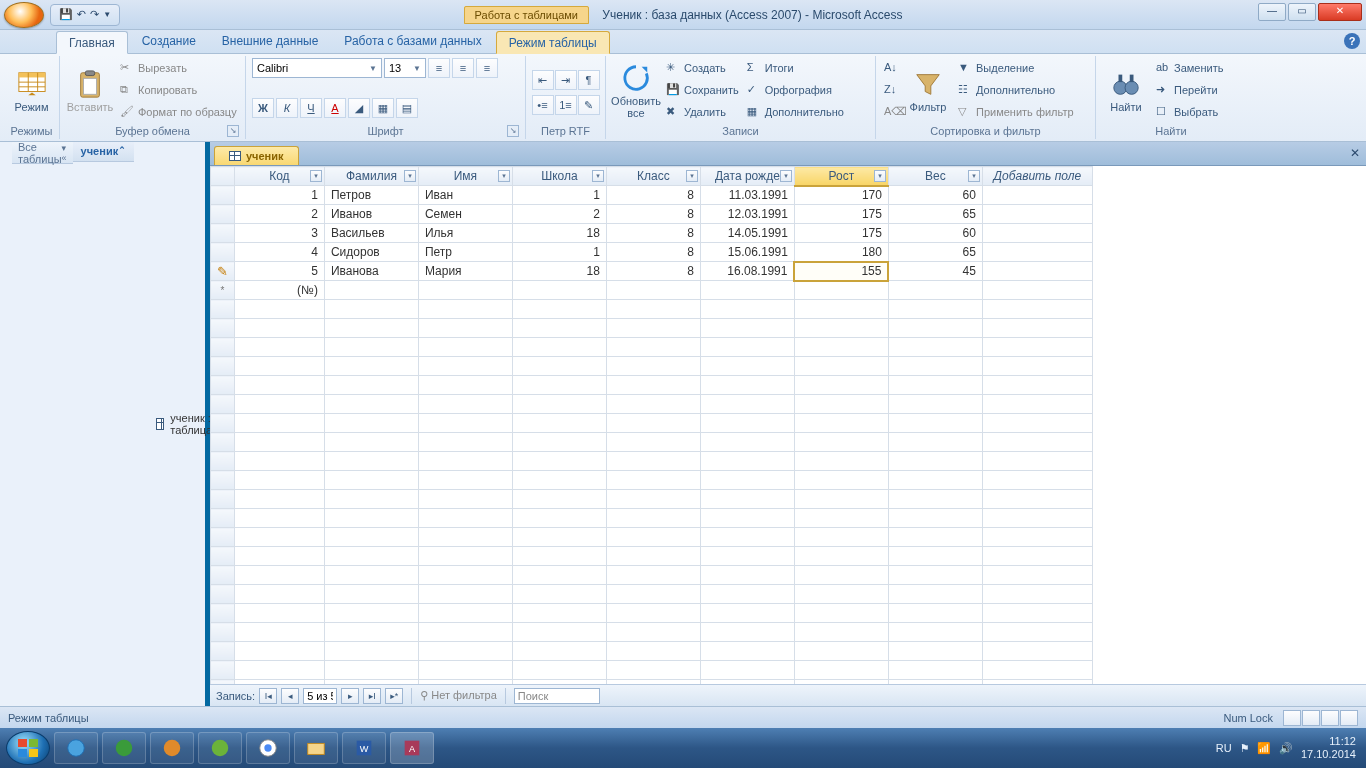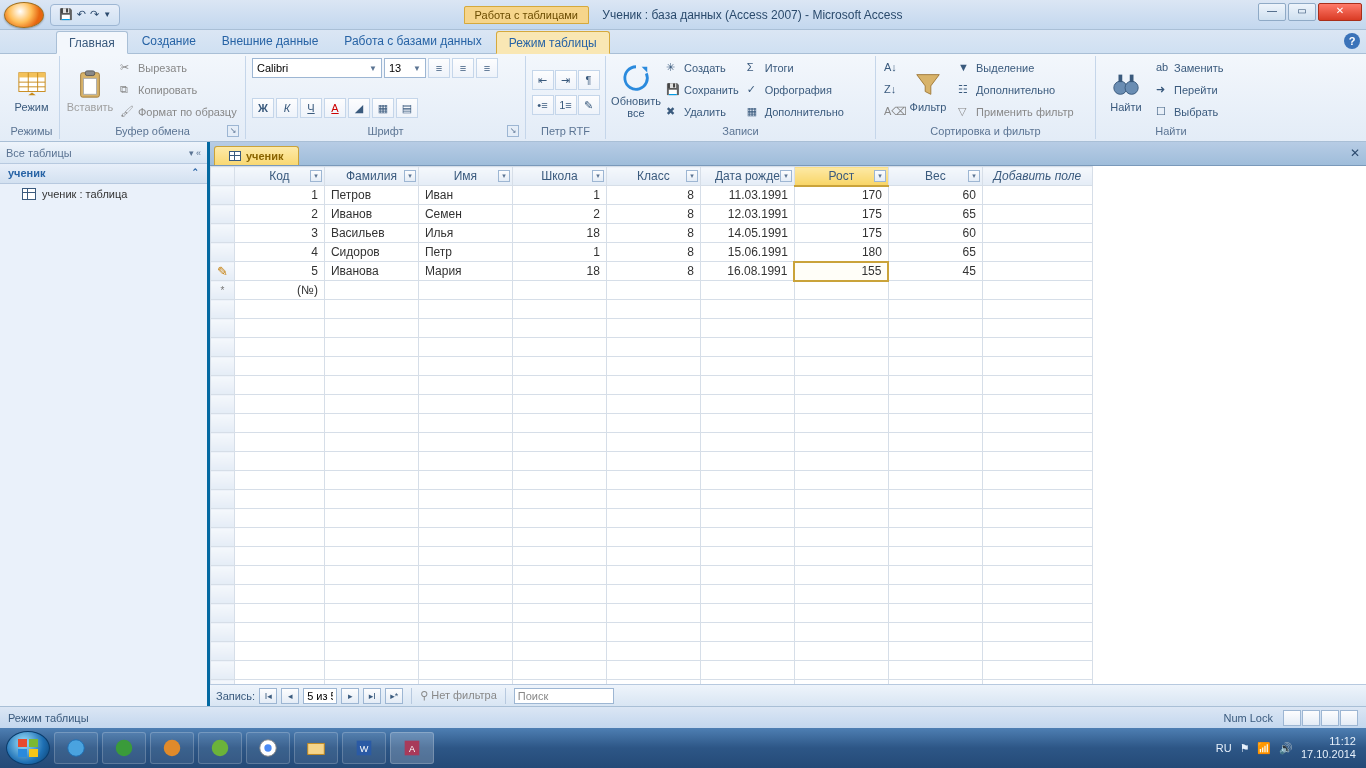--- a/index.html
+++ b/index.html
@@ -40,21 +40,21 @@
 .small-item.enabled { color: #3a5a7d; }
 .font-row { display: flex; gap: 2px; align-items: center; }
 .combo { height: 20px; border: 1px solid #9db6d3; background: #fff; font-size: 11px; padding: 0 4px; display: flex; align-items: center; justify-content: space-between; }
 .combo .arrow { font-size: 8px; color: #5b7493; margin-left: 4px; }
 .btnrow { display: flex; gap: 1px; margin-top: 2px; }
 .mini { width: 22px; height: 20px; border: 1px solid #c5d6ea; background: linear-gradient(#fdfdfe,#eef3fa); font-size: 11px; text-align: center; line-height: 18px; color: #3a5a7d; }
 .mini b { font-weight: bold; }
 
 
 .content { flex: 1; display: flex; min-height: 0; background: #e9f0f9; }
-.navpane { width: 210px; display: flex; flex-direction: column; border-right: 3px solid #0369a1; background: #eaf1fa; }
+.navpane { width: 210px; display: flex; flex-direction: row; border-right: 5px solid #0369a1; background: #eaf1fa; padding-left: 12px; }
 .nav-header { height: 22px; background: linear-gradient(#eef4fb,#d8e5f3); border-bottom: 1px solid #b7c9df; display: flex; align-items: center; padding: 0 6px; font-size: 11px; color: #5b7493; justify-content: space-between; }
 .nav-group { height: 20px; background: linear-gradient(#e8effa,#d3e1f0); border-bottom: 1px solid #b7c9df; font-size: 11px; color: #2763a5; font-weight: bold; padding: 3px 8px 0; display: flex; justify-content: space-between; }
 .nav-item { font-size: 11px; color: #333; padding: 4px 8px 4px 22px; display: flex; align-items: center; gap: 6px; }
 .tbl-icon { width: 14px; height: 12px; background: #fff; border: 1px solid #3a5a7d; position: relative; }
 .tbl-icon::before { content:''; position:absolute; left:0; right:0; top:3px; height:1px; background:#3a5a7d; }
 .tbl-icon::after { content:''; position:absolute; top:0; bottom:0; left:4px; width:1px; background:#3a5a7d; }
 
 
 .mainarea { flex: 1; display: flex; flex-direction: column; min-width: 0; }
 .doctabs { height: 24px; background: linear-gradient(#b7cce5,#9fbdda); border-bottom: 1px solid #7a99ba; display: flex; align-items: flex-end; padding-left: 4px; position: relative; }
@@ -72,21 +72,21 @@
 .rowhdr.edit { color: #c47a00; font-size: 13px; }
 .datasheet td.num { text-align: right; }
 .datasheet td.editing { border: 2px solid #caa33a; background: #fffef8; }
 .addfield { font-style: italic; color: #888; }
 
 
 .recnav { height: 22px; background: linear-gradient(#eef4fb,#d8e5f3); border-top: 1px solid #b7c9df; display: flex; align-items: center; font-size: 11px; color: #3a5a7d; padding: 0 6px; gap: 4px; }
 .recnav .nbtn { width: 18px; height: 16px; border: 1px solid #9db6d3; background: linear-gradient(#fdfdfe,#e4ecf6); text-align: center; line-height: 14px; font-size: 9px; }
 .recnav input { width: 34px; height: 16px; border: 1px solid #9db6d3; font-size: 11px; padding: 0 3px; }
 .recnav .sep { width: 1px; height: 16px; background: #b7c9df; margin: 0 4px; }
-.recnav .search { width: 100px; height: 16px; border: 1px solid #9db6d3; font-size: 11px; padding: 0 3px; color: #888; }
+.recnav .search { width: 86px; height: 16px; border: 1px solid #9db6d3; font-size: 11px; padding: 0 3px; color: #888; }
 
 
 .statusbar { height: 22px; background: linear-gradient(#dbe6f4,#c3d7ee); border-top: 1px solid #a9bfd6; display: flex; align-items: center; font-size: 11px; color: #3a5a7d; padding: 0 8px; justify-content: space-between; }
 .view-btns { display: flex; gap: 1px; }
 .view-btns span { width: 18px; height: 16px; border: 1px solid #9db6d3; background: linear-gradient(#fdfdfe,#e4ecf6); }
 
 
 .taskbar { height: 40px; background: linear-gradient(#4e7fb3,#2d5686 50%,#244a77); display: flex; align-items: center; padding: 0 6px; gap: 4px; position: relative; }
 .start { width: 44px; height: 34px; border-radius: 50%; background: radial-gradient(circle at 40% 35%, #9fe4ff, #1e6fb3 60%, #0b3c6b); border: 1px solid #0b3c6b; display: flex; align-items: center; justify-content: center; }
 .winflag { width: 20px; height: 18px; position: relative; }

